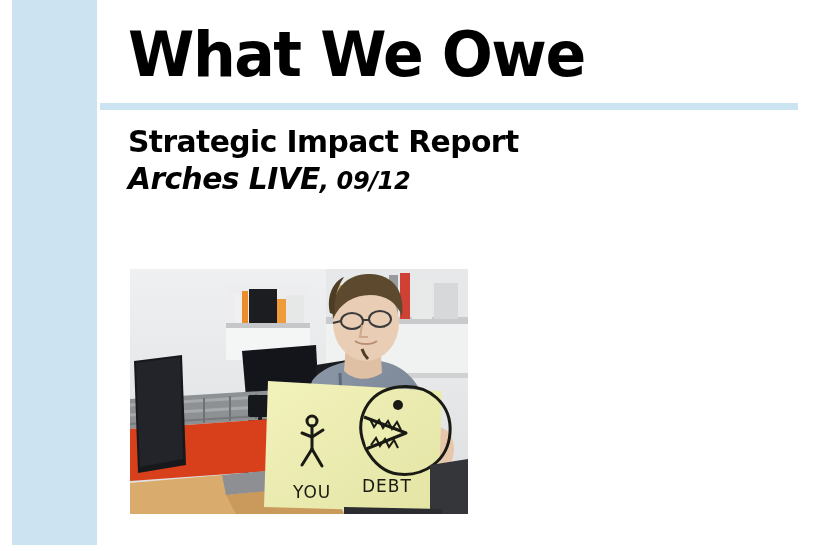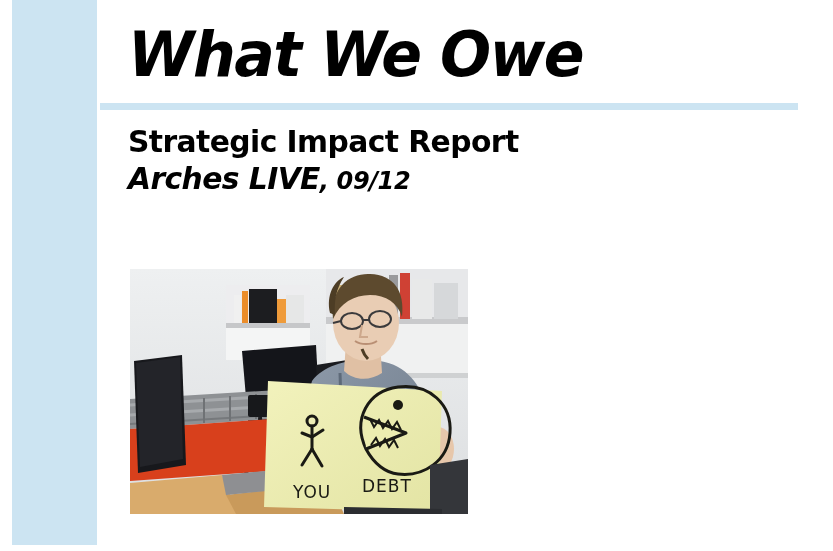--- a/index.html
+++ b/index.html
@@ -24,21 +24,20 @@
     height: 545px;
     background: #cce4f2;
   }
 
   
   #title-area {
     position: absolute;
     left: 128px;
     top: 22px;
     width: 690px;
-    font-style: italic;
   }
   #slide-title {
     font-family: "DejaVu Sans", sans-serif;
     font-weight: 700;
     font-size: 62px;
     line-height: 1.05;
     letter-spacing: -1.5px;
     color: #000000;
     white-space: nowrap;
     margin: 0;

